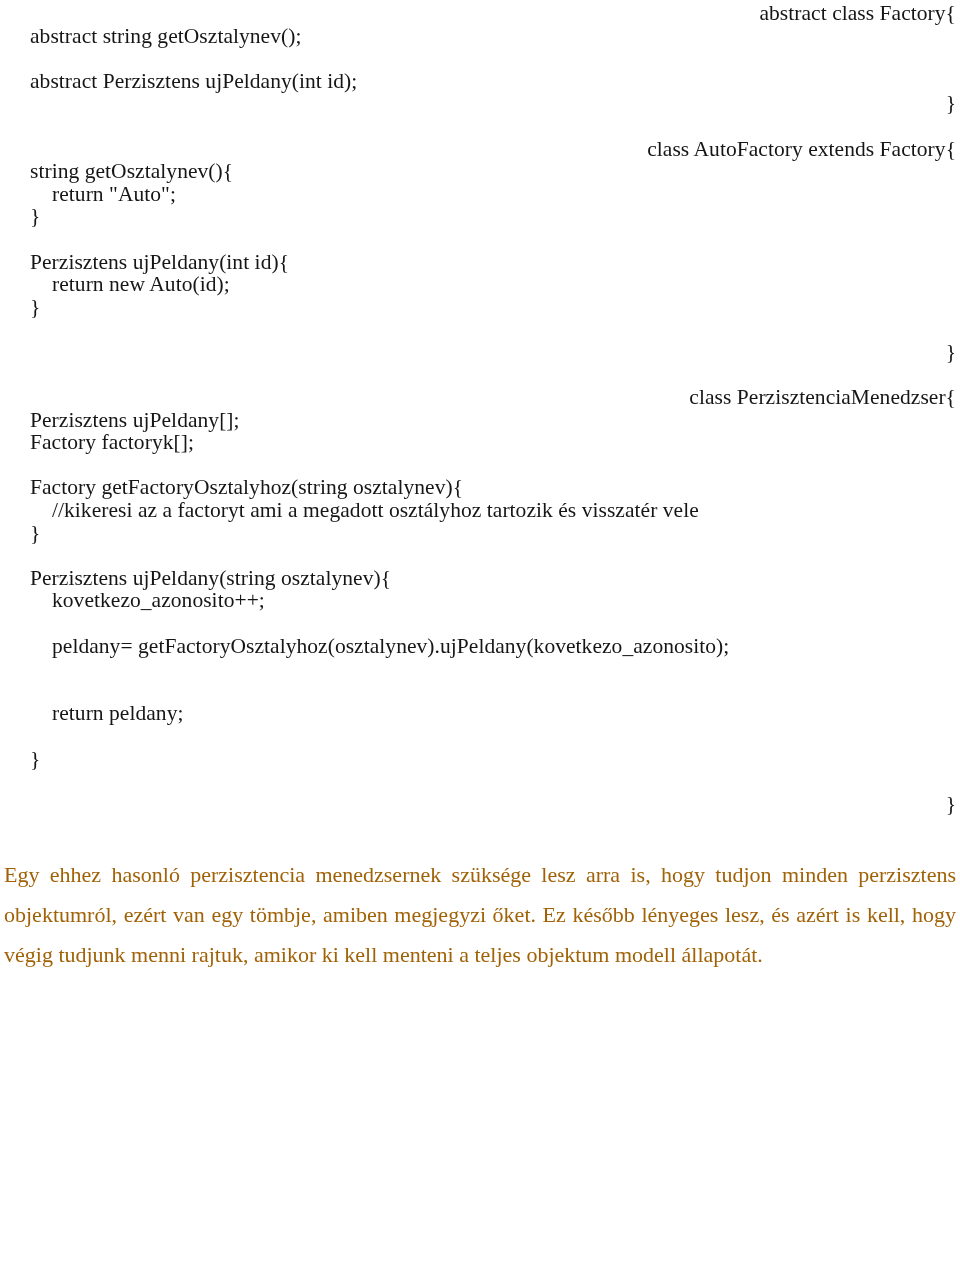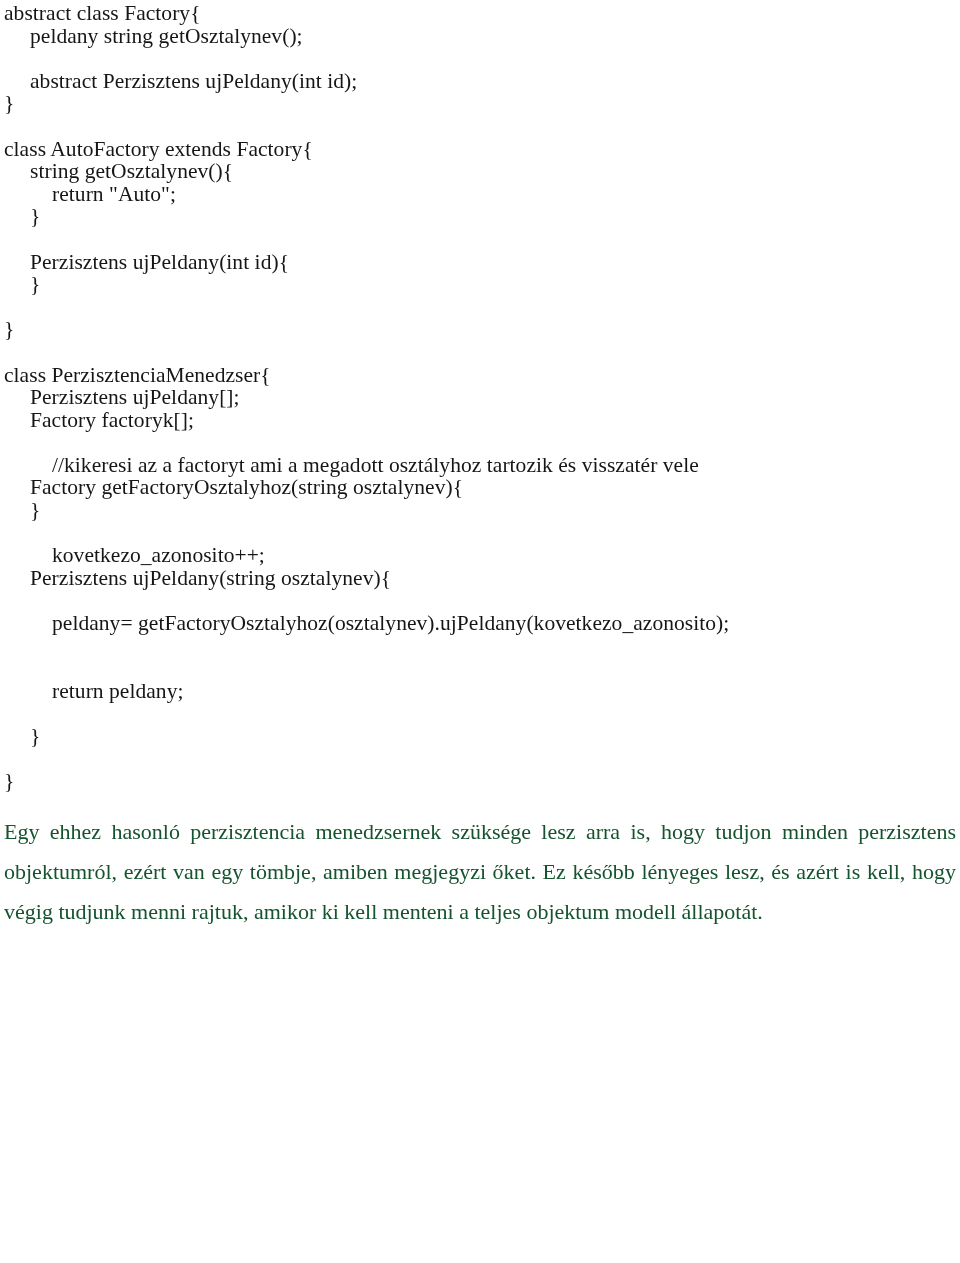--- a/index.html
+++ b/index.html
@@ -31,68 +31,69 @@
     font-family: "Liberation Serif", "DejaVu Serif", serif;
     font-size: 21.5px;
     line-height: 22.6px;
     white-space: pre;
     color: #161616;
     letter-spacing: 0.05px;
   }
   .code-line.blank {
     height: 22.6px;
   }
-  .ind0 { padding-left: 0px; }
+  .ind0 { padding-left: 0px; text-align: right; }
   .ind1 { padding-left: 26px; }
   .ind2 { padding-left: 48px; }
 
   
   .prose {
-    margin-top: 19px;
+    margin-top: 40px;
     font-size: 22px;
     line-height: 40px;
     text-align: justify;
     text-justify: inter-word;
-    color: #14532d;
+    color: #a16207;
     width: 952px;
     hyphens: none;
   }
 </style>
 </head>
 <body>
 
 <div id="page">
 
   <div class="code-block">
       <div class="code-line ind0">abstract class Factory{</div>
-      <div class="code-line ind1">peldany string getOsztalynev();</div>
+      <div class="code-line ind1">abstract string getOsztalynev();</div>
       <div class="code-line ind0 blank"></div>
       <div class="code-line ind1">abstract Perzisztens ujPeldany(int id);</div>
       <div class="code-line ind0">}</div>
       <div class="code-line ind0 blank"></div>
       <div class="code-line ind0">class AutoFactory extends Factory{</div>
       <div class="code-line ind1">string getOsztalynev(){</div>
       <div class="code-line ind2">return "Auto";</div>
       <div class="code-line ind1">}</div>
       <div class="code-line ind0 blank"></div>
       <div class="code-line ind1">Perzisztens ujPeldany(int id){</div>
+      <div class="code-line ind2">return new Auto(id);</div>
       <div class="code-line ind1">}</div>
       <div class="code-line ind0 blank"></div>
       <div class="code-line ind0">}</div>
       <div class="code-line ind0 blank"></div>
       <div class="code-line ind0">class PerzisztenciaMenedzser{</div>
       <div class="code-line ind1">Perzisztens ujPeldany[];</div>
       <div class="code-line ind1">Factory factoryk[];</div>
       <div class="code-line ind0 blank"></div>
+      <div class="code-line ind1">Factory getFactoryOsztalyhoz(string osztalynev){</div>
       <div class="code-line ind2">//kikeresi az a factoryt ami a megadott osztályhoz tartozik és visszatér vele</div>
-      <div class="code-line ind1">Factory getFactoryOsztalyhoz(string osztalynev){</div>
       <div class="code-line ind1">}</div>
       <div class="code-line ind0 blank"></div>
+      <div class="code-line ind1">Perzisztens ujPeldany(string osztalynev){</div>
       <div class="code-line ind2">kovetkezo_azonosito++;</div>
-      <div class="code-line ind1">Perzisztens ujPeldany(string osztalynev){</div>
       <div class="code-line ind0 blank"></div>
       <div class="code-line ind2">peldany= getFactoryOsztalyhoz(osztalynev).ujPeldany(kovetkezo_azonosito);</div>
       <div class="code-line ind0 blank"></div>
       <div class="code-line ind0 blank"></div>
       <div class="code-line ind2">return peldany;</div>
       <div class="code-line ind0 blank"></div>
       <div class="code-line ind1">}</div>
       <div class="code-line ind0 blank"></div>
       <div class="code-line ind0">}</div>
     </div>

